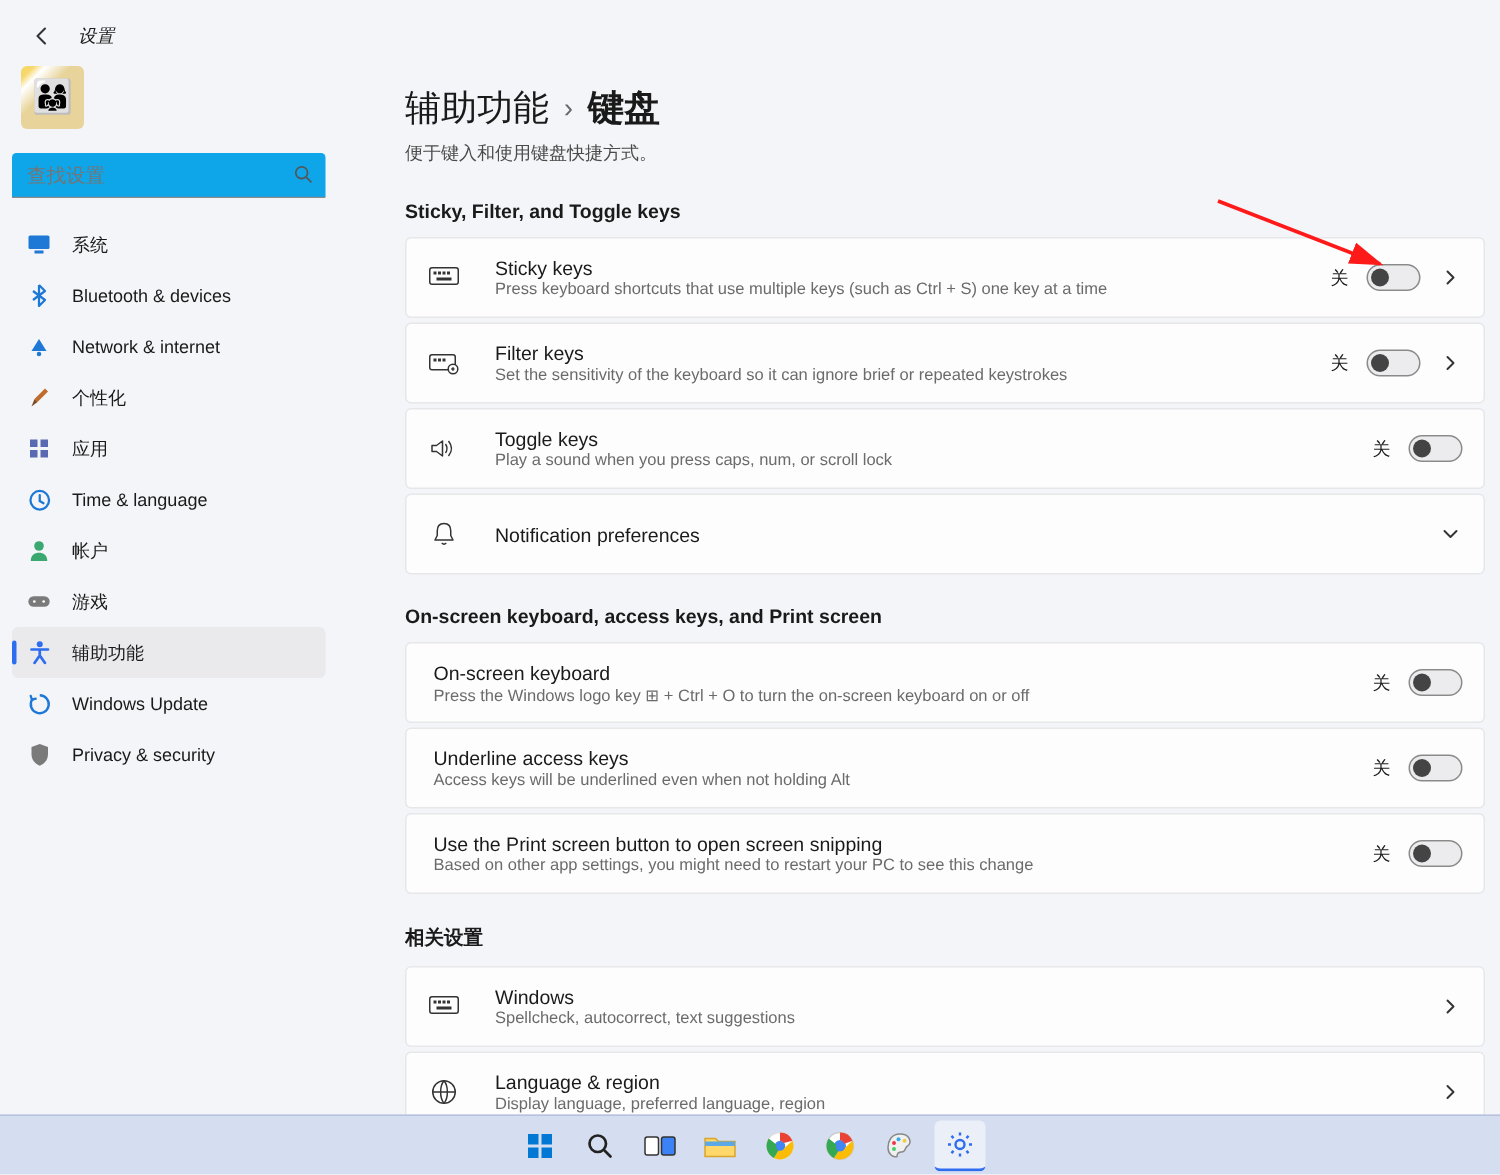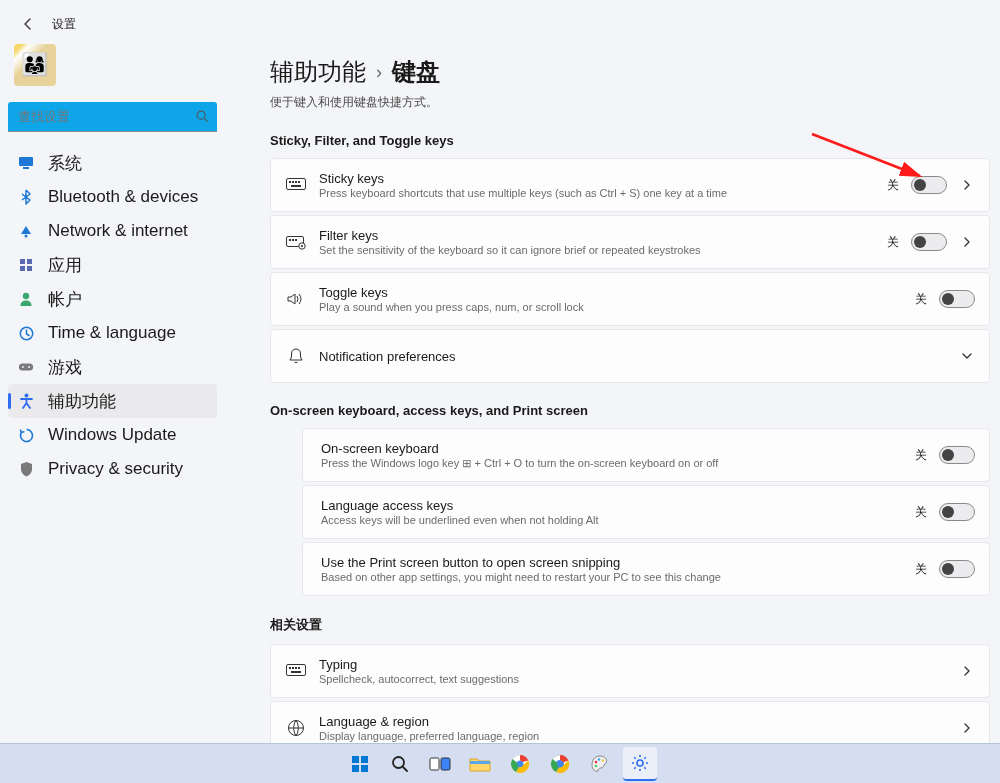--- a/index.html
+++ b/index.html
@@ -18,21 +18,21 @@
     display: flex;
     align-items: center;
     padding: 14px 0 8px 18px;
     gap: 14px;
   }
   .back-btn {
     width: 20px; height: 20px;
     display: flex; align-items: center; justify-content: center;
     cursor: pointer;
   }
-  .app-title { font-size: 12px; }
+  .app-title { font-size: 12px; font-style: italic; }
 
   
   .sidebar {
     position: absolute;
     left: 0;
     top: 38px;
     width: 225px;
     padding: 0 8px;
   }
   .avatar-block {
@@ -64,21 +64,21 @@
     position: absolute; right: 8px; top: 7px;
     color:#555;
   }
   .nav { display:flex; flex-direction: column; gap:0; }
   .nav-item {
     display:flex; align-items:center;
     height: 34px;
     padding: 0 10px;
     border-radius: 4px;
     gap: 14px;
-    font-size: 17px;
+    font-size: 12px;
     cursor:pointer;
     position:relative;
   }
   .nav-item .nicon {
     width:16px; height:16px;
     display:flex;align-items:center;justify-content:center;
     font-size:14px;
   }
   .nav-item.active {
     background: #eaeaed;
@@ -117,21 +117,21 @@
 
   .card {
     background:#fdfdfe;
     border:1px solid #e7e7ea;
     border-radius:4px;
     display:flex;
     align-items:center;
     padding: 10px 14px;
     margin-bottom: 3px;
     min-height: 54px;
-    gap: 12px;
+    gap: 23px;
   }
   .card .cicon {
     width:22px; height:22px;
     display:flex;align-items:center;justify-content:center;
     color:#333;
   }
   .card .ctext { flex:1; min-width:0; }
   .card .ctitle { font-size:13px; color:#1a1a1a; }
   .card .cdesc { font-size:11px; color:#6b6b6b; margin-top:1px; }
   .card .right { display:flex; align-items:center; gap:12px; }
@@ -147,21 +147,21 @@
   .toggle::after {
     content:""; position:absolute;
     width:12px; height:12px; border-radius:50%;
     background:#444;
     left:2px; top:2px;
   }
   .chevron {
     width:16px; color:#3a3a3a;
     display:flex;align-items:center;justify-content:center;
   }
-  .card.noicon { padding-left:18px;margin-left:32px; }
+  .card.noicon { padding-left:18px; }
 
   
   .taskbar {
     position:absolute; left:0; right:0; bottom:0;
     height:40px;
     background:#d5def0;
     border-top:1px solid #b7c2de;
     display:flex; align-items:center; justify-content:center;
     gap:6px;
   }
@@ -227,46 +227,55 @@
         <span class="nicon">
           <svg width="16" height="14" viewBox="0 0 16 14">
             <path d="M8 12 L8 12" stroke="#1E78D6" stroke-width="3" stroke-linecap="round"></path>
             <path d="M8 2 L3 10 L13 10 Z" fill="#1E78D6"></path>
           </svg>
         </span>
         <span>Network &amp; internet</span>
       </div>
       <div class="nav-item">
         <span class="nicon">
+          <svg width="14" height="16" viewBox="0 0 14 16">
+            <path d="M11 2 L13 4 L6 11 L4 9 Z" fill="#C06A2C"></path>
+            <path d="M4 9 L2 14 L6 11 Z" fill="#7a4a24"></path>
+          </svg>
+        </span>
+        <span>个性化</span>
+      </div>
+      <div class="nav-item">
+        <span class="nicon">
           <svg width="14" height="14" viewBox="0 0 14 14">
             <rect x="1" y="1" width="5" height="5" fill="#5A6AB2"></rect>
             <rect x="8" y="1" width="5" height="5" fill="#5A6AB2"></rect>
             <rect x="1" y="8" width="5" height="5" fill="#5A6AB2"></rect>
             <rect x="8" y="8" width="5" height="5" fill="#5A6AB2"></rect>
           </svg>
         </span>
         <span>应用</span>
       </div>
       <div class="nav-item">
         <span class="nicon">
+          <svg width="15" height="15" viewBox="0 0 15 15">
+            <circle cx="7.5" cy="7.5" r="6.2" stroke="#1E78D6" stroke-width="1.5" fill="none"></circle>
+            <path d="M7.5 4 L7.5 8 L10 9.5" stroke="#1E78D6" stroke-width="1.5" fill="none" stroke-linecap="round"></path>
+          </svg>
+        </span>
+        <span>Time &amp; language</span>
+      </div>
+      <div class="nav-item">
+        <span class="nicon">
           <svg width="14" height="16" viewBox="0 0 14 16">
             <circle cx="7" cy="5" r="3.2" fill="#3BA86F"></circle>
             <path d="M1.5 15 C1.5 11 4 9.5 7 9.5 C10 9.5 12.5 11 12.5 15 Z" fill="#3BA86F"></path>
           </svg>
         </span>
         <span>帐户</span>
-      </div>
-      <div class="nav-item">
-        <span class="nicon">
-          <svg width="15" height="15" viewBox="0 0 15 15">
-            <circle cx="7.5" cy="7.5" r="6.2" stroke="#1E78D6" stroke-width="1.5" fill="none"></circle>
-            <path d="M7.5 4 L7.5 8 L10 9.5" stroke="#1E78D6" stroke-width="1.5" fill="none" stroke-linecap="round"></path>
-          </svg>
-        </span>
-        <span>Time &amp; language</span>
       </div>
       <div class="nav-item">
         <span class="nicon">
           <svg width="18" height="12" viewBox="0 0 18 12">
             <rect x="1" y="2" width="16" height="8" rx="4" fill="#7A7A7A"></rect>
             <circle cx="5.5" cy="6" r="1" fill="#fff"></circle>
             <circle cx="12.5" cy="6" r="1" fill="#fff"></circle>
           </svg>
         </span>
         <span>游戏</span>
@@ -407,21 +416,21 @@
       <div class="cdesc">Press the Windows logo key ⊞ + Ctrl + O to turn the on-screen keyboard on or off</div>
     </div>
     <div class="right">
       <span class="state-label">关</span>
       <div class="toggle"></div>
     </div>
   </div>
 
   <div class="card noicon">
     <div class="ctext">
-      <div class="ctitle">Language access keys</div>
+      <div class="ctitle">Underline access keys</div>
       <div class="cdesc">Access keys will be underlined even when not holding Alt</div>
     </div>
     <div class="right">
       <span class="state-label">关</span>
       <div class="toggle"></div>
     </div>
   </div>
 
   <div class="card noicon">
     <div class="ctext">
@@ -441,21 +450,21 @@
       <svg width="20" height="14" viewBox="0 0 20 14">
           <rect x="0.5" y="0.5" width="19" height="11" rx="1.5" stroke="#333" fill="none"></rect>
           <rect x="3" y="3" width="2" height="2" fill="#333"></rect>
           <rect x="6" y="3" width="2" height="2" fill="#333"></rect>
           <rect x="9" y="3" width="2" height="2" fill="#333"></rect>
           <rect x="12" y="3" width="2" height="2" fill="#333"></rect>
           <rect x="5" y="7" width="10" height="2" fill="#333"></rect>
         </svg>
     </div>
     <div class="ctext">
-      <div class="ctitle">Typing</div>
+      <div class="ctitle">Windows</div>
       <div class="cdesc">Spellcheck, autocorrect, text suggestions</div>
     </div>
     <div class="right">
       <div class="chevron">
           <svg width="10" height="14" viewBox="0 0 10 14">
             <path d="M3 3 L7 7 L3 11" stroke="#333" stroke-width="1.3" fill="none" stroke-linecap="round" stroke-linejoin="round"></path>
           </svg>
         </div>
     </div>
   </div>

